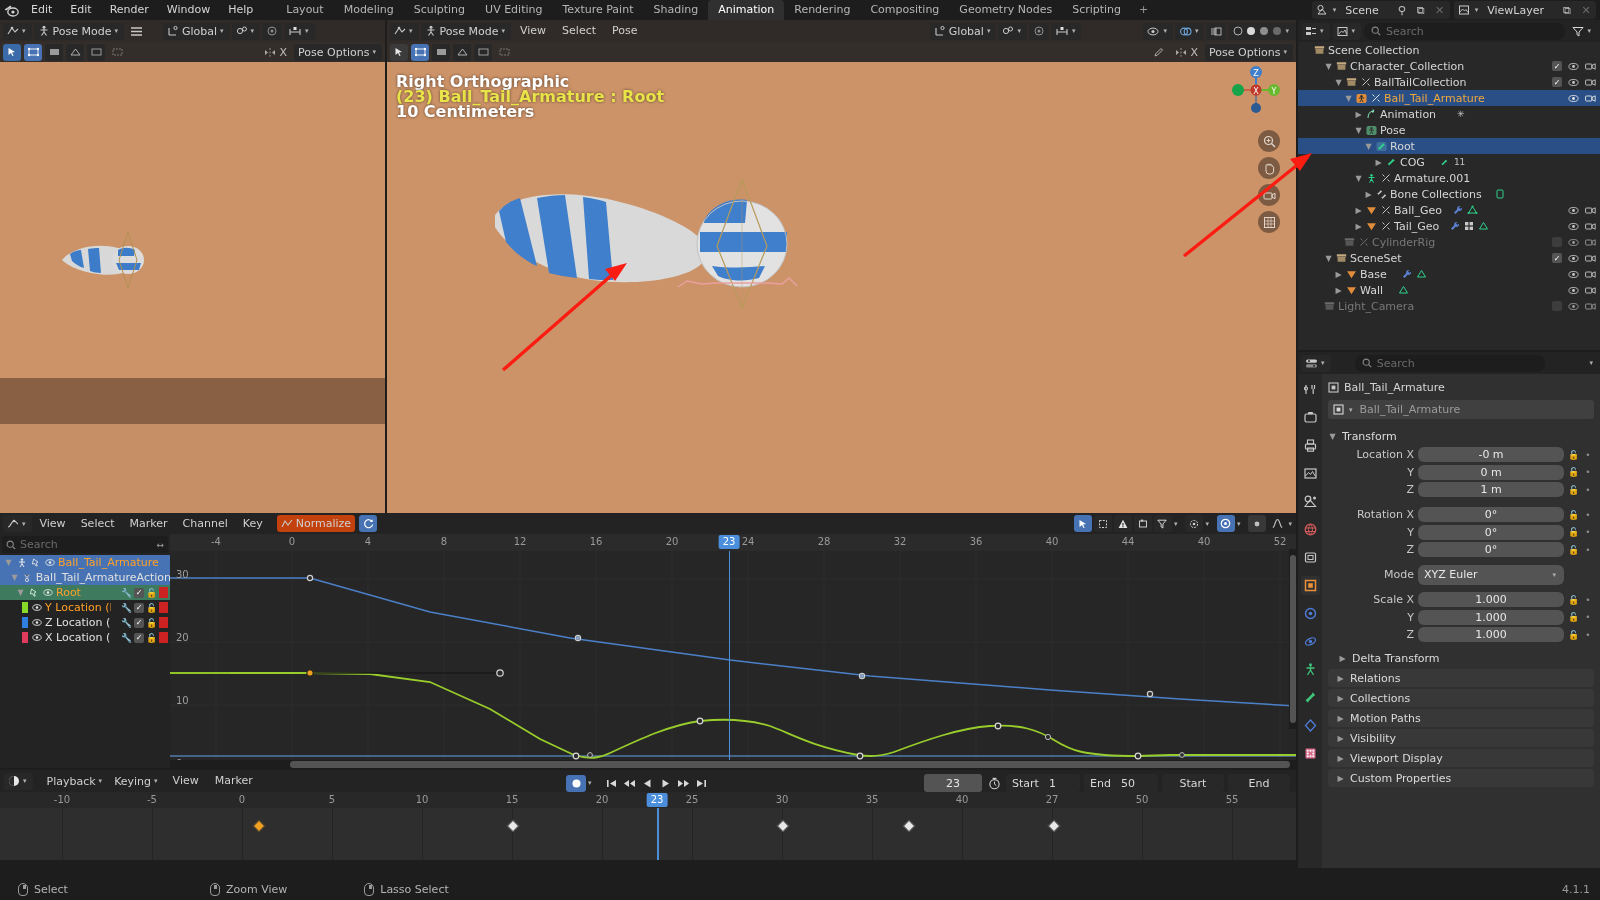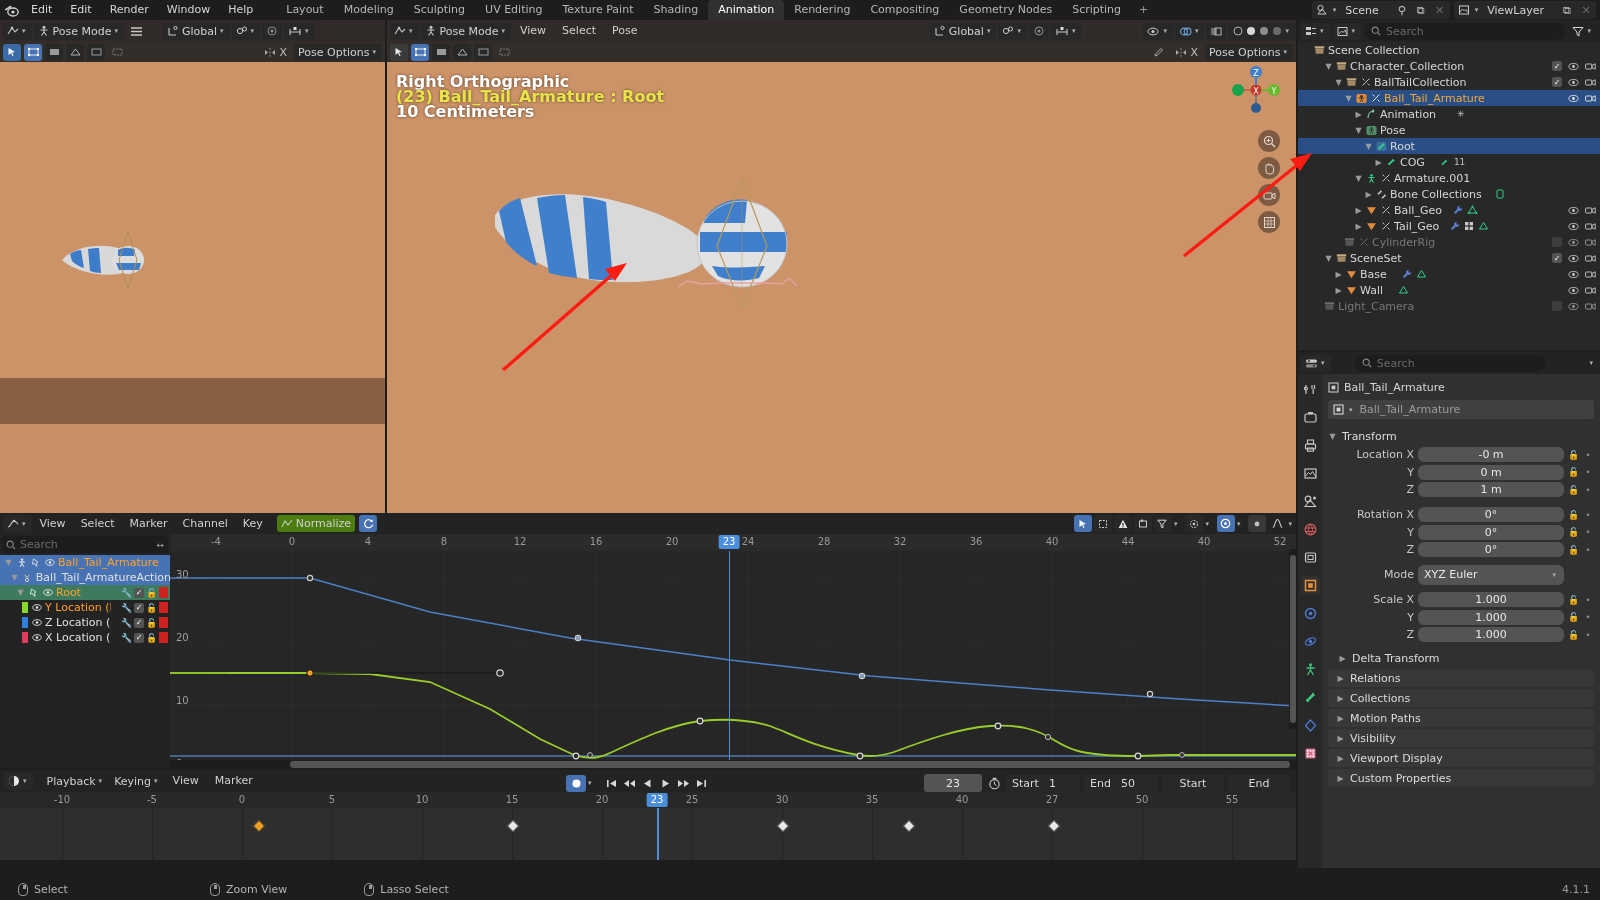--- a/index.html
+++ b/index.html
@@ -628,21 +628,21 @@
             <path d="M1 9 C4 9, 4 3, 7 3 C9.5 3, 10 6, 11 6" stroke="#c8c8c8" fill="none" stroke-width="1.2"></path>
             <circle cx="7" cy="3" r="1.3" fill="#c8c8c8"></circle>
           </svg>
         <span class="dd-arrow">▾</span>
       </div>
       <div class="hmenu">View</div>
       <div class="hmenu">Select</div>
       <div class="hmenu">Marker</div>
       <div class="hmenu">Channel</div>
       <div class="hmenu">Key</div>
-      <div class="hbtn" style="margin-left:6px; background:#4d7c0f;text-align:right;">
+      <div class="hbtn" style="margin-left:6px; background:#c2410c;text-align:right;">
         <svg width="12" height="11" viewBox="0 0 12 11">
             <path d="M1 9 L4 3 L7 7 L11 2" stroke="#c8c8c8" fill="none" stroke-width="1.1"></path>
           </svg>
         <span>Normalize</span>
       </div>
       <div class="sq-btn on" style="margin-left:3px;">
         <svg width="11" height="11" viewBox="0 0 11 11">
             <path d="M9 3.5 A4 4 0 1 0 9.6 6.5" stroke="#ffffff" fill="none" stroke-width="1.2"></path>
             <path d="M9.6 1.2 L9.6 4 L6.8 4 Z" fill="#ffffff"></path>
           </svg>

